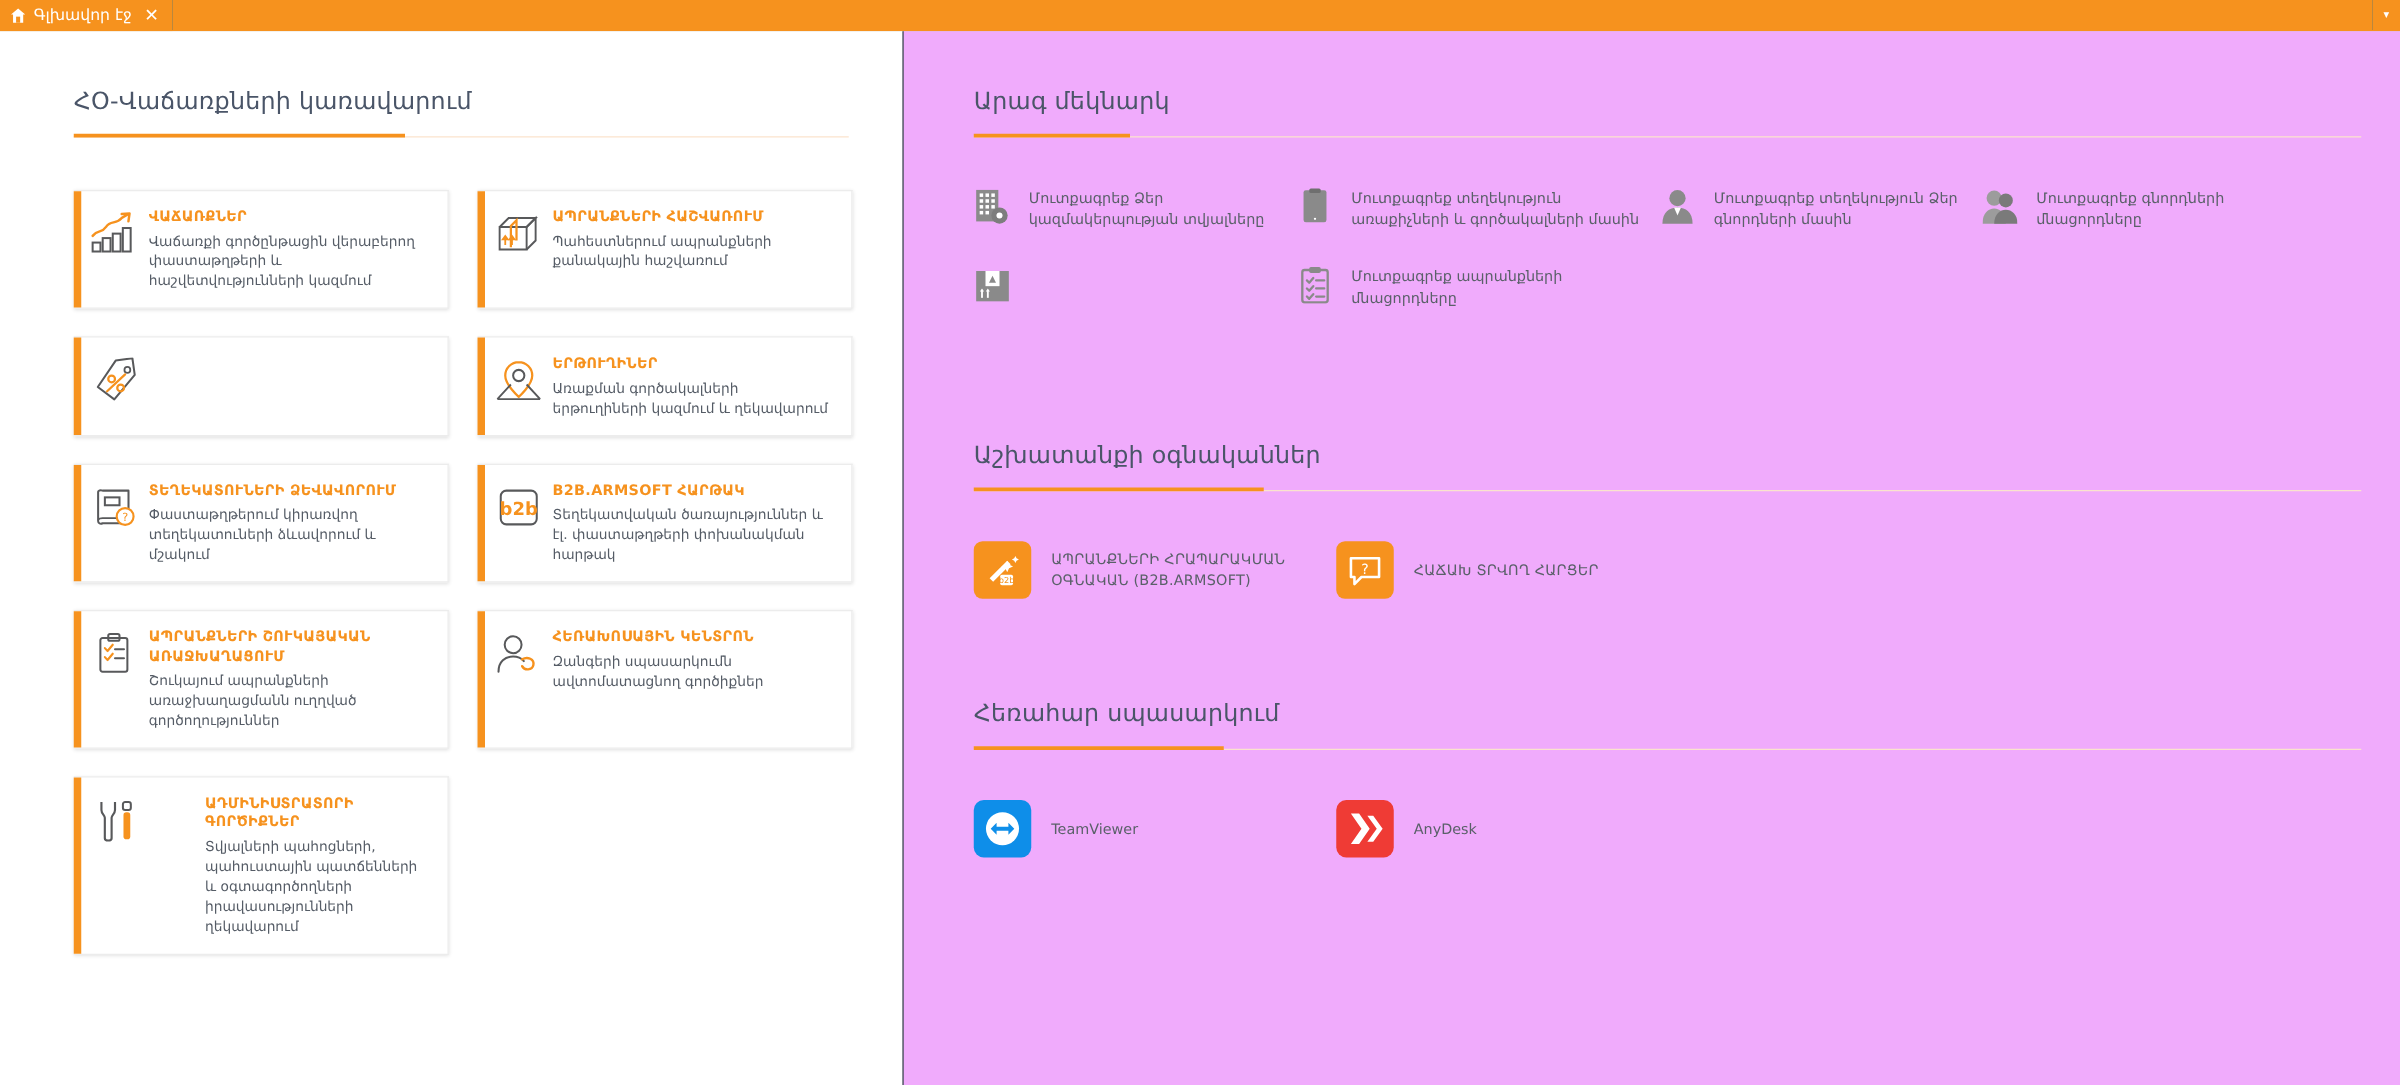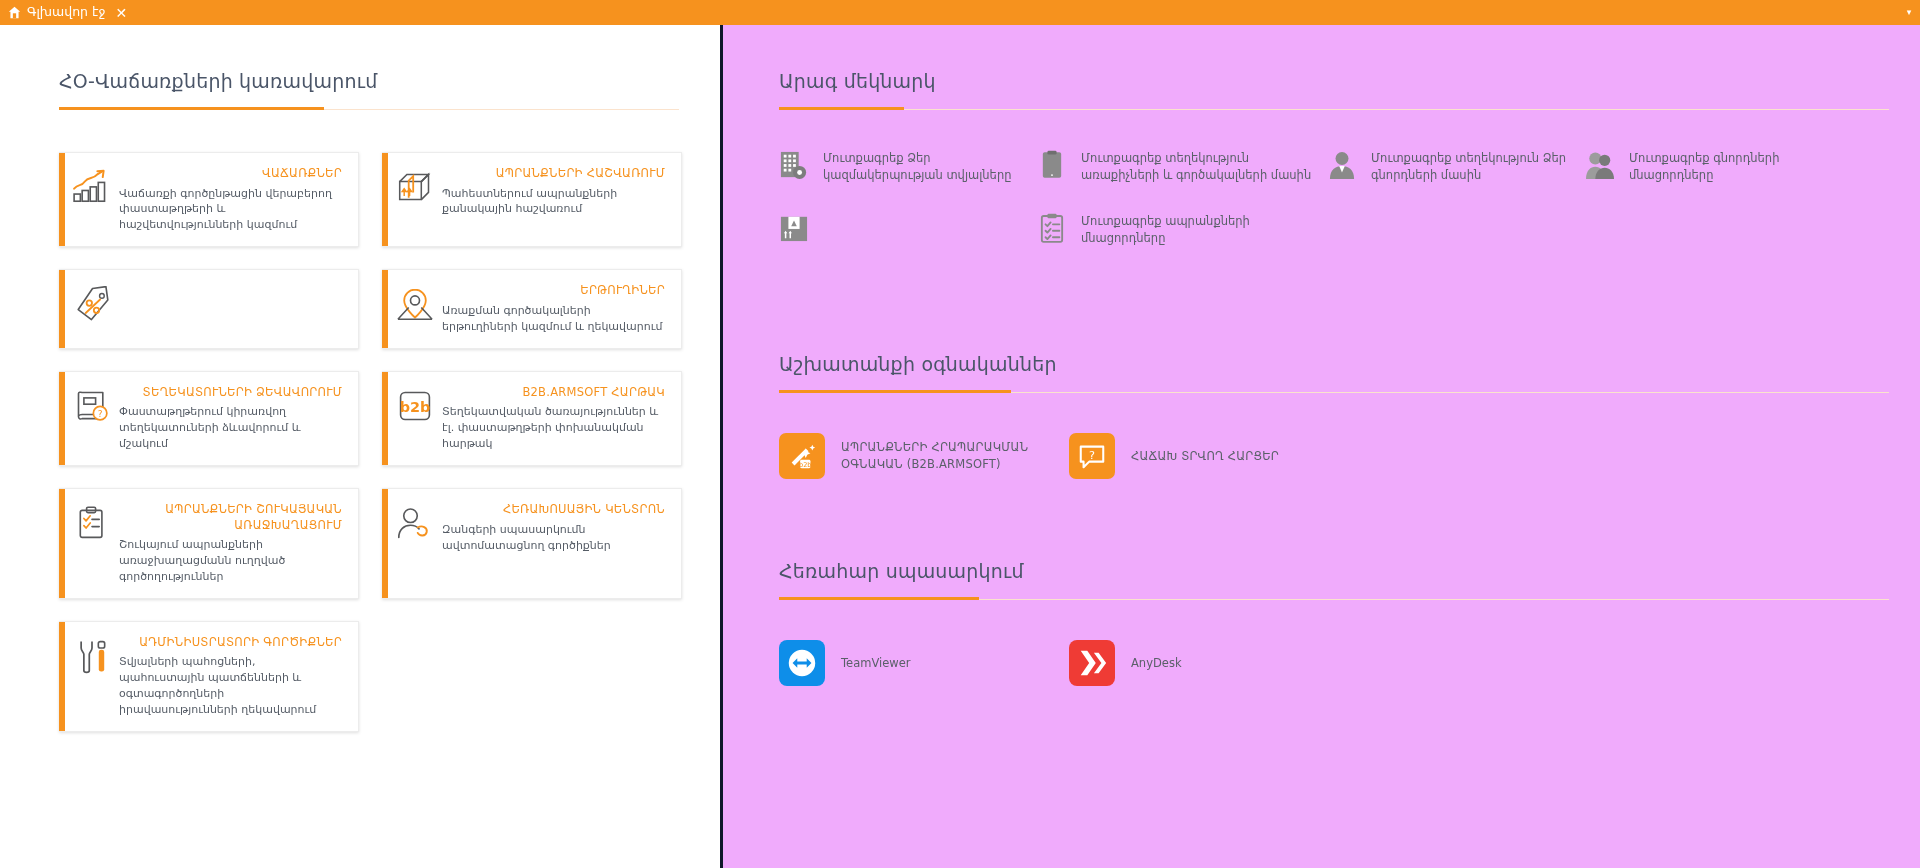--- a/index.html
+++ b/index.html
@@ -60,21 +60,21 @@
   
   .page {
     display: flex;
     height: 843px;
     width: 1920px;
     background: #ffffff;
   }
   .col-left {
     width: 723px;
     flex: 0 0 723px;
-    border-right: 3px solid #0f172a;
+    border-right: 1px solid #0f172a;
     padding: 0;
     position: relative;
     background: #fff;
   }
   .col-right {
     flex: 1 1 auto;
     background: #f0abfc;
     position: relative;
   }
 
@@ -137,40 +137,39 @@
     padding: 13px 12px 13px 0;
     cursor: pointer;
   }
   .card::before {
     content: "";
     position: absolute;
     left: 0; top: 0; bottom: 0;
     width: 6px;
     background: #f6921e;
   }
-  .card.tall { min-height: 90px; }
+  .card.tall { min-height: 90px; gap: 45px; }
   .card-ico {
     flex: 0 0 54px;
     width: 54px;
     margin-left: 6px;
     display: flex;
     align-items: flex-start;
     justify-content: center;
     padding-top: 3px;
   }
   .card-body { flex: 1 1 auto; padding-right: 4px; }
   .card-title {
     color: #f6921e;
     font-size: 11.5px;
-    font-weight: 400;
+    font-weight: 700;
     letter-spacing: .25px;
     line-height: 1.35;
     margin: 0 0 4px 0;
     text-transform: none;
-    text-align: right;
   }
   .card-desc {
     color: #555c66;
     font-size: 11px;
     line-height: 1.45;
     margin: 0;
   }
 
   
   .right-wrap { padding: 47px 0 0 56px; }

